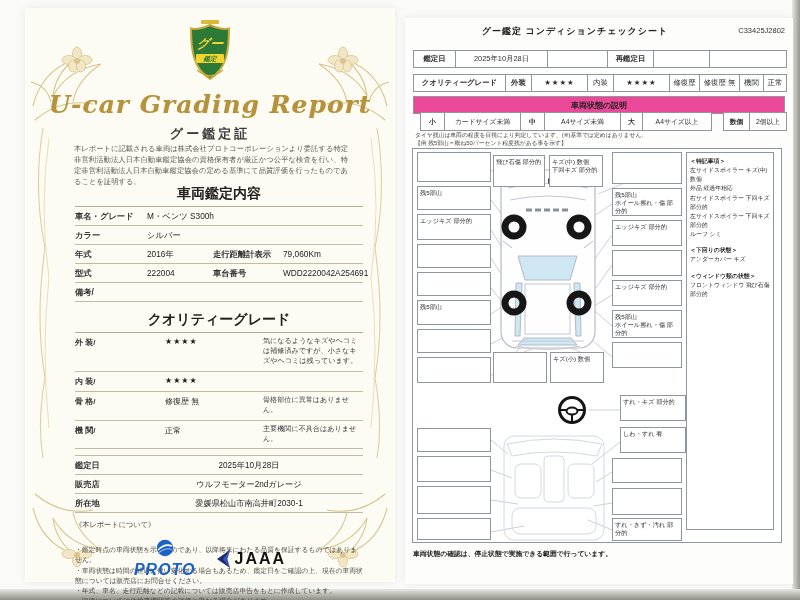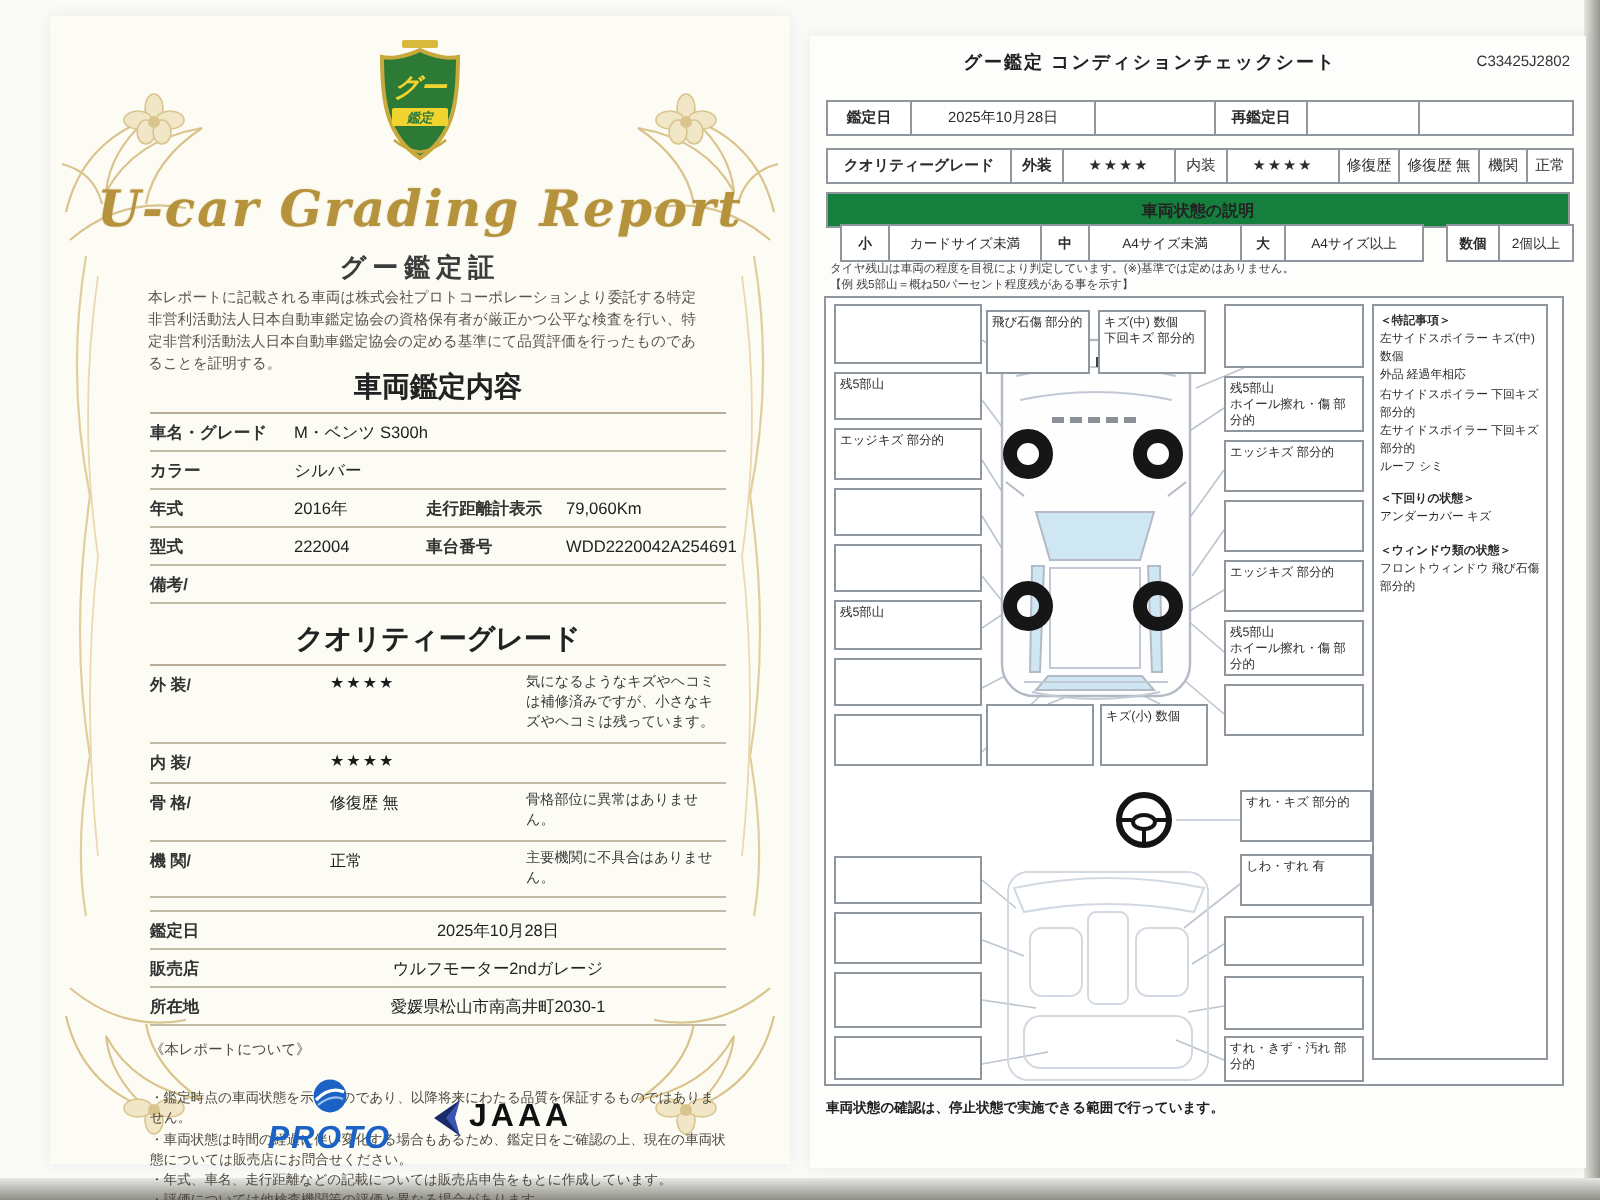--- a/index.html
+++ b/index.html
@@ -53,21 +53,21 @@
   
   .page-r{position:absolute;left:405px;top:18px;width:388px;height:566px;
           background:#fdfdfc;box-shadow:0 0 8px rgba(0,0,0,.07);}
   .sheet-title{position:absolute;top:7px;left:0;width:340px;text-align:center;
       font-size:9px;font-weight:bold;color:#222;letter-spacing:1px;}
   .sheet-code{position:absolute;top:8px;right:8px;font-size:7.5px;color:#333;}
   .trow{position:absolute;left:8px;display:flex;border:1px solid #8f969e;background:#fff;}
   .trow>div{border-right:1px solid #8f969e;padding:3px 1px;font-size:7.4px;
       text-align:center;color:#2c2c2c;overflow:hidden;white-space:nowrap;}
   .trow>div:last-child{border-right:none;}
-  .band{position:absolute;left:8px;width:372px;border:1px solid #8f969e;background:#15803d;
+  .band{position:absolute;left:8px;width:372px;border:1px solid #8f969e;background:#ec4899;
       text-align:center;font-size:8px;font-weight:bold;padding:2.5px 0;color:#222;}
   .legend{position:absolute;display:flex;border:1px solid #8f969e;background:#fff;}
   .legend>div{border-right:1px solid #8f969e;padding:3.5px 1px;font-size:6.8px;
       text-align:center;color:#2c2c2c;white-space:nowrap;overflow:hidden;}
   .legend>div:last-child{border-right:none;}
   .tire-note{position:absolute;left:10px;top:114px;font-size:5.8px;color:#444;line-height:1.35;}
   .mainbox{position:absolute;left:7px;top:130px;width:370px;height:395px;
       border:1px solid #8f969e;background:#fff;}
   .dbox{position:absolute;border:1px solid #8f969e;background:#fff;font-size:6.2px;
       line-height:1.3;padding:2px 2px;color:#2c2c2c;overflow:hidden;}

